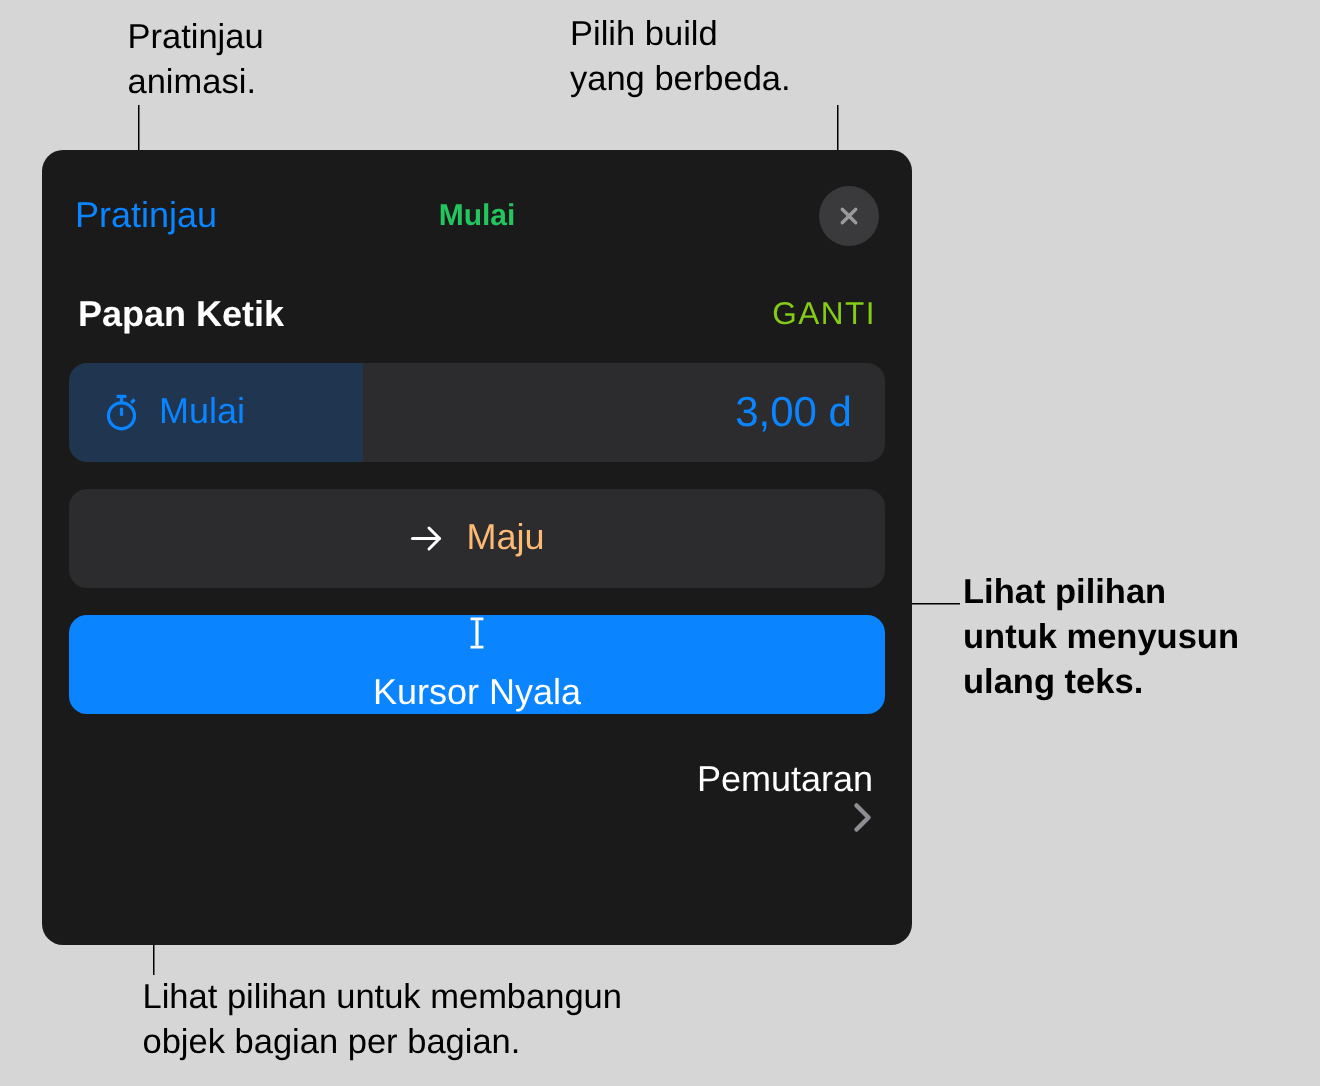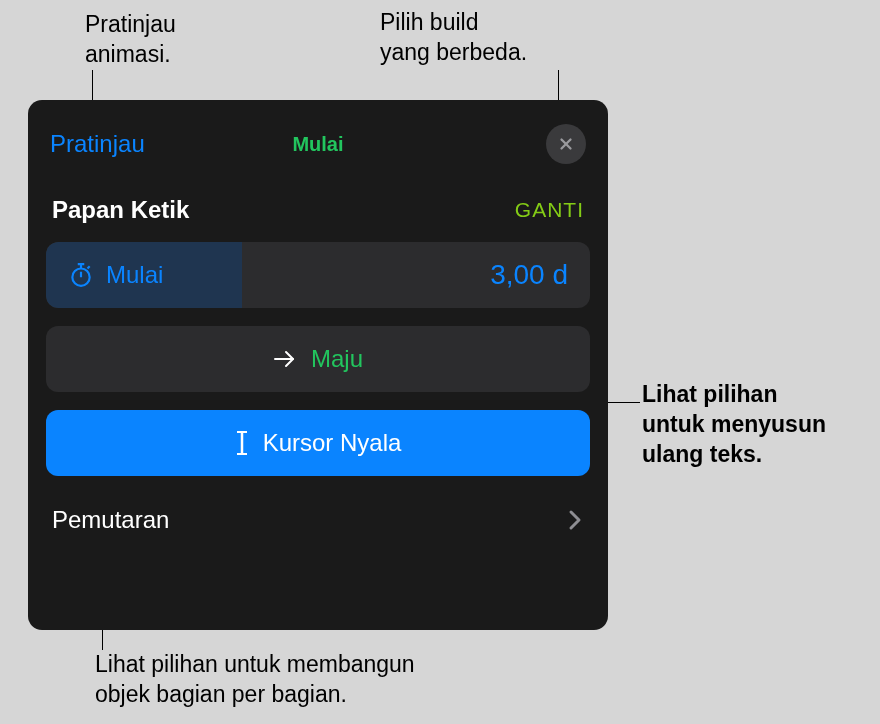--- a/index.html
+++ b/index.html
@@ -176,48 +176,50 @@
       border-radius: 12px;
       height: 66px;
       display: flex;
       align-items: center;
       justify-content: center;
       gap: 14px;
       margin-bottom: 18px;
       cursor: pointer;
     }
     .direction-label {
-      color: #22c55e;
+      color: #fdba74;
       font-size: 24px;
     }
     .arrow-icon {
       width: 24px;
       height: 20px;
     }
     .cursor-row {
       background: #0a84ff;
       border-radius: 12px;
       height: 66px;
       display: flex;
       align-items: center;
       justify-content: center;
       gap: 14px;
       margin-bottom: 26px;
       cursor: pointer;
+      flex-direction: column;
     }
     .cursor-label {
       color: #fff;
       font-size: 24px;
     }
     .playback-row {
       display: flex;
       justify-content: space-between;
-      align-items: center;
+      align-items: flex-end;
       padding: 4px 8px 0 6px;
       cursor: pointer;
+      flex-direction: column;
     }
     .playback-label {
       font-size: 24px;
       color: #fff;
     }
     .chevron-right {
       width: 14px;
       height: 22px;
     }
   </style>

